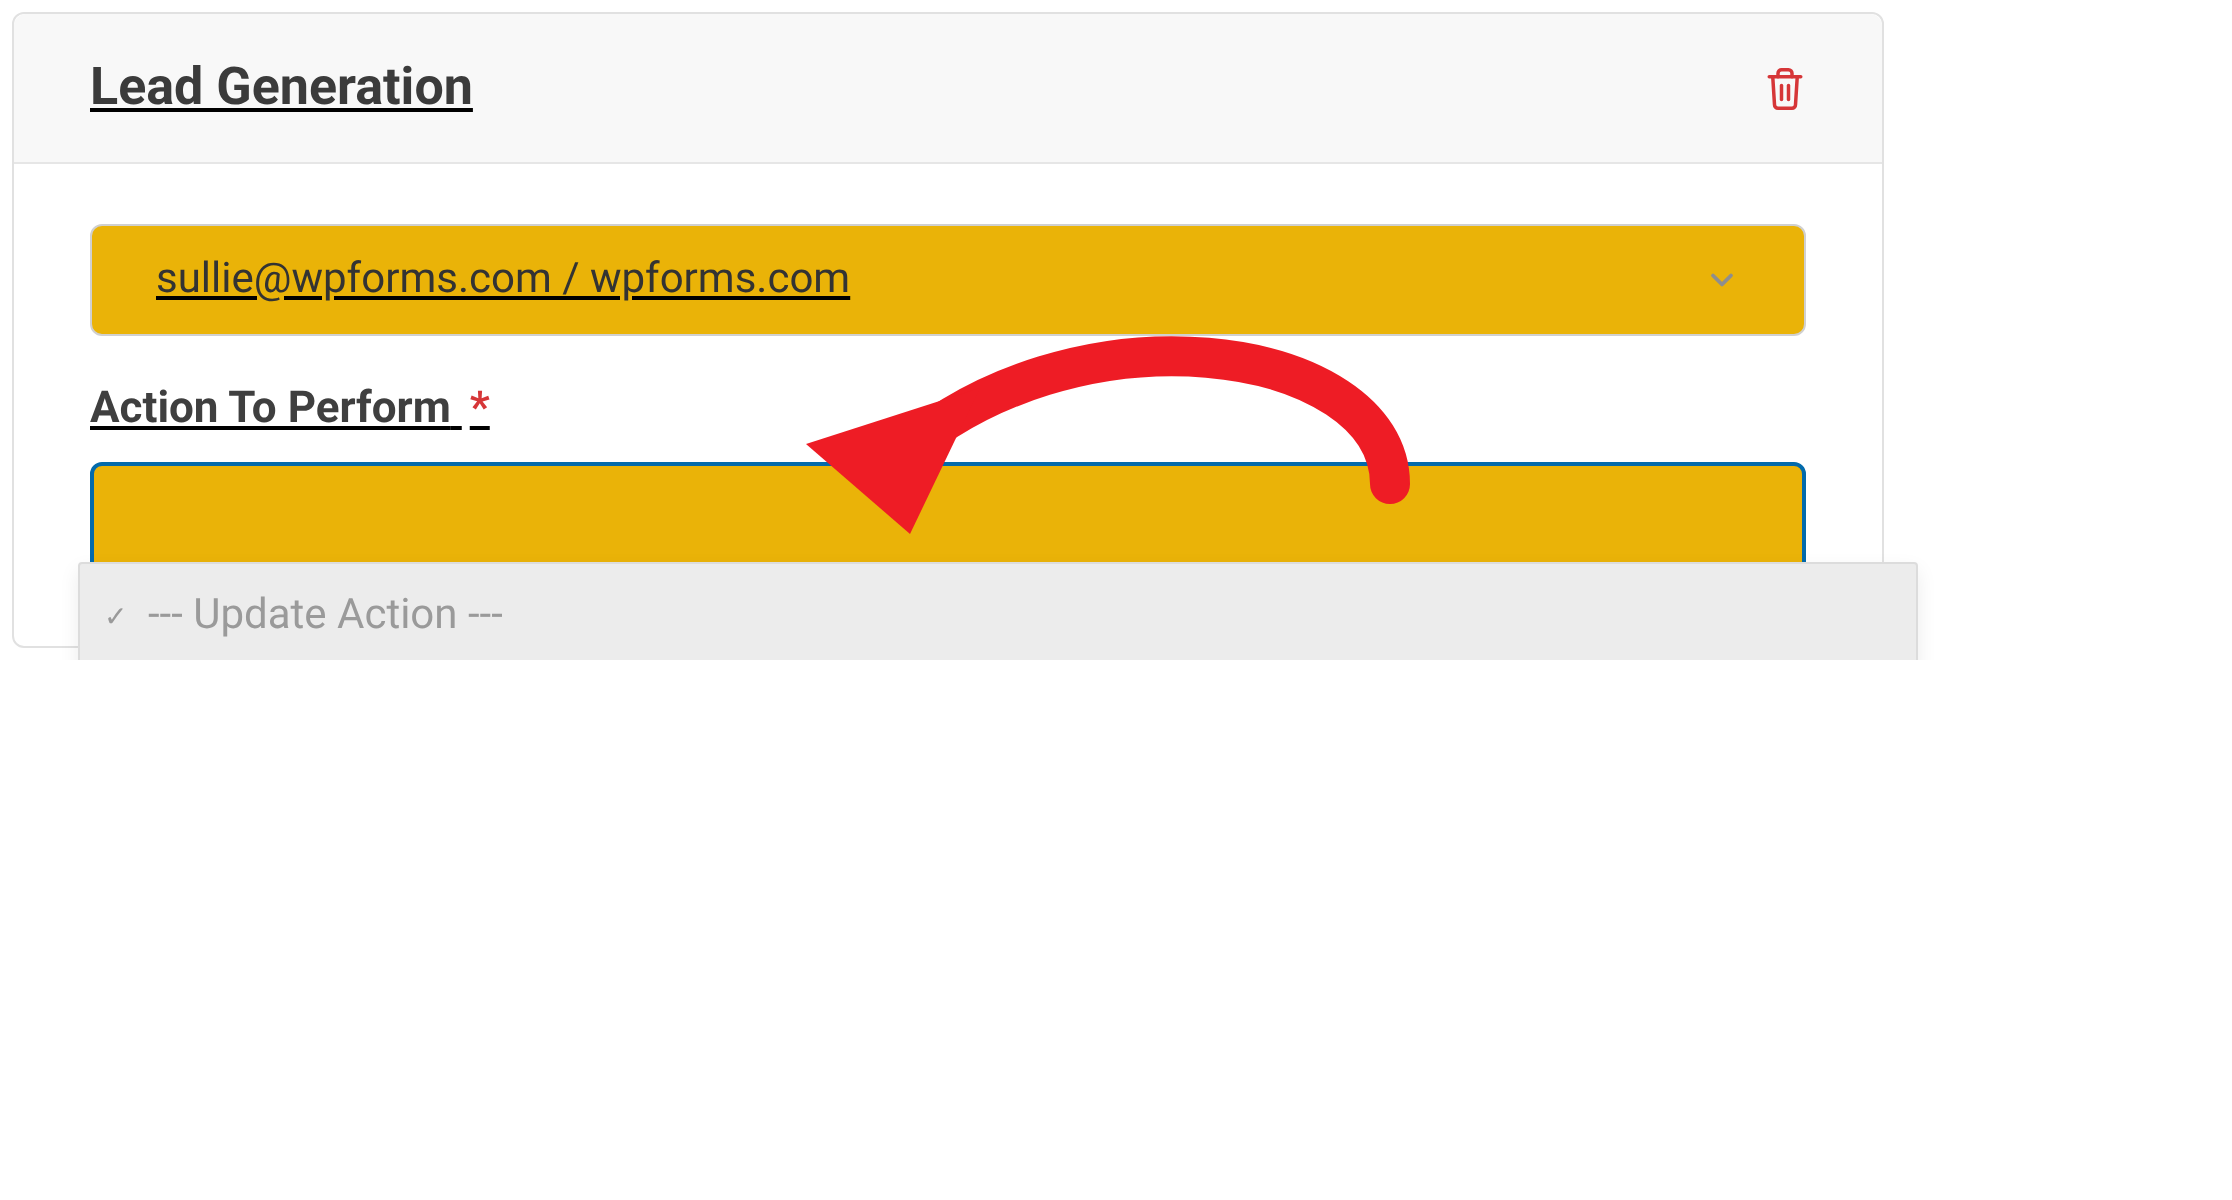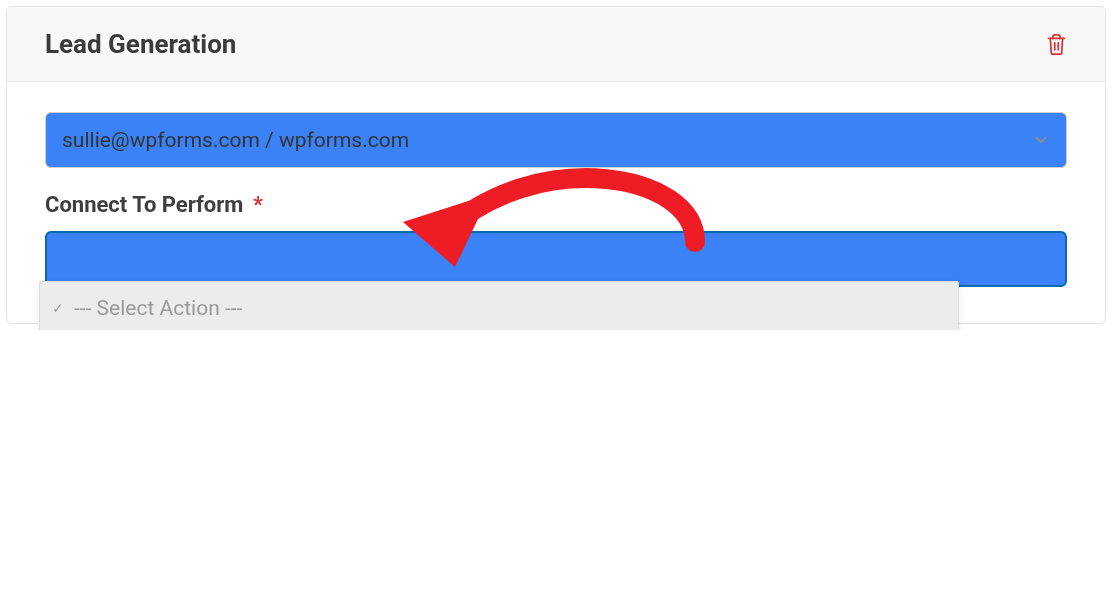--- a/index.html
+++ b/index.html
@@ -2,24 +2,25 @@
 <html><head>
   <meta charset="utf-8">
   <style>
     * { box-sizing: border-box; margin: 0; padding: 0; }
     body {
       font-family: -apple-system, BlinkMacSystemFont, "Segoe UI", Roboto, Helvetica, Arial, sans-serif;
       background: #fff;
       padding: 6px;
     }
     .panel {
-      width: 1100px;
+      width: 936px;
       border: 1px solid #e1e1e1;
       border-radius: 6px;
       background: #fff;
+      text-decoration: underline;
     }
     .panel-header {
       background: #f8f8f8;
       padding: 22px 38px;
       display: flex;
       align-items: center;
       justify-content: space-between;
       border-bottom: 1px solid #e6e6e6;
       border-radius: 6px 6px 0 0;
     }
@@ -46,24 +47,24 @@
       margin-left: 4px;
       font-weight: 700;
     }
     .select-box {
       position: relative;
       border: 1px solid #d0d0d0;
       border-radius: 6px;
       height: 56px;
       display: flex;
       align-items: center;
-      padding: 0 16px;
+      padding: 0 32px;
       font-size: 21px;
       color: #333;
-      background: #3b82f6;
+      background: #eab308;
       cursor: pointer;
     }
     .select-box.active {
       border: 2px solid #036aab;
     }
     .select-box .value {
       flex: 1;
       white-space: nowrap;
       overflow: hidden;
       text-overflow: ellipsis;
@@ -141,29 +142,29 @@
       <div class="select-box">
         <span class="value">sullie@wpforms.com / wpforms.com</span>
         <svg class="chevron" width="18" height="18" viewBox="0 0 24 24" fill="none" stroke="currentColor" stroke-width="2.5" stroke-linecap="round" stroke-linejoin="round">
             <polyline points="6 9 12 15 18 9"></polyline>
           </svg>
       </div>
     </div>
 
     <div class="field field-action" style="margin-bottom:0;">
       <div class="field-label">
-        <span>Connect To Perform</span>
+        <span>Action To Perform</span>
         <span class="required">*</span>
       </div>
       <div class="select-box active">
         <span class="value"></span>
         <div class="dropdown">
           <div class="dropdown-item placeholder">
             <span class="check">✓</span>
-            <span>--- Select Action ---</span>
+            <span>--- Update Action ---</span>
           </div>
           <div class="dropdown-item">
             <span>Create/Update Contact</span>
           </div>
           <div class="dropdown-item">
             <span>Delete Contact</span>
           </div>
           <div class="dropdown-item">
             <span>Company Connect</span>
           </div>

